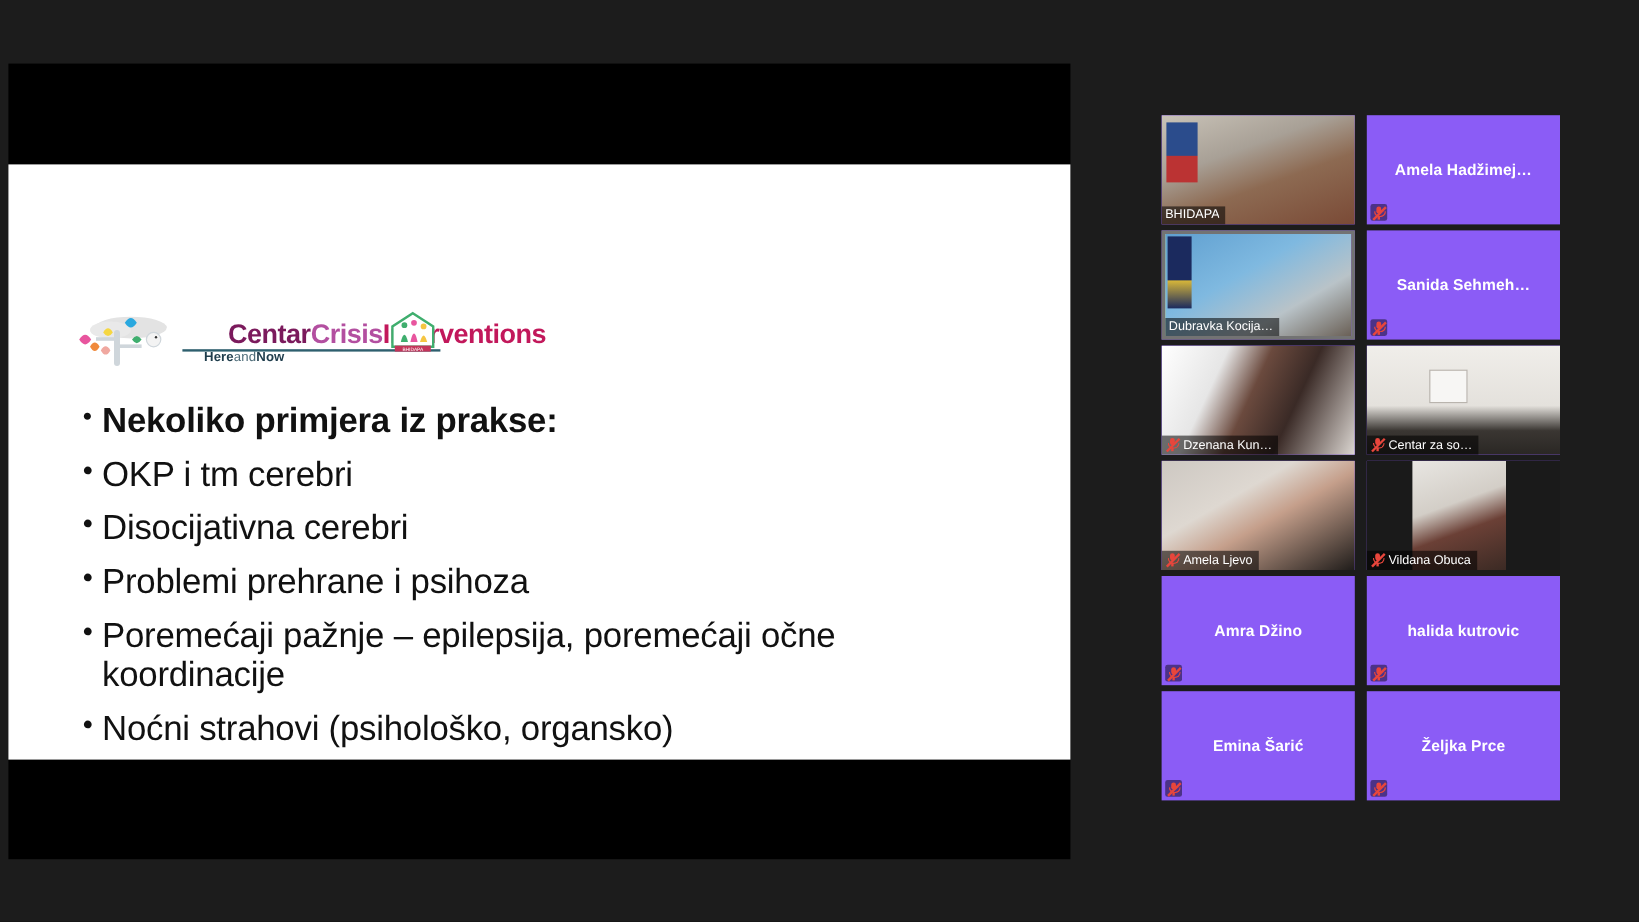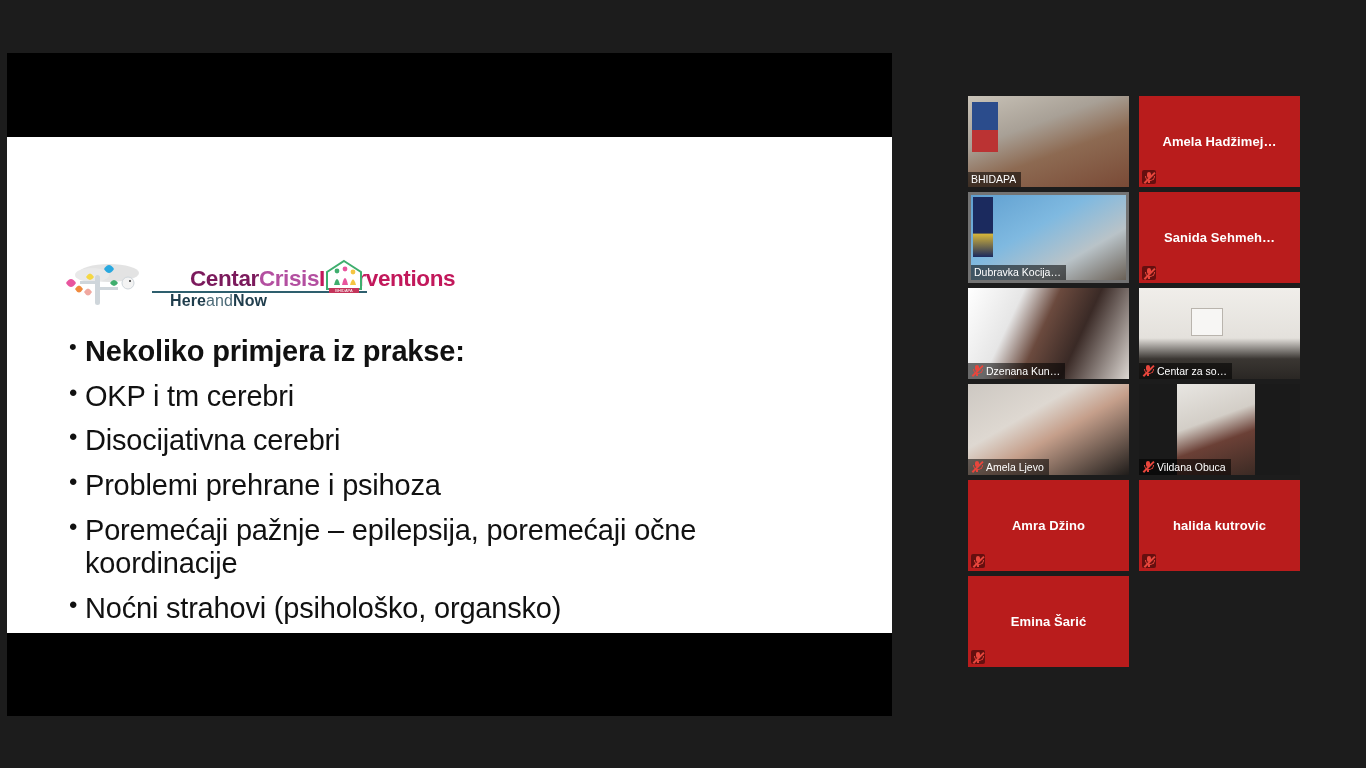--- a/index.html
+++ b/index.html
@@ -70,21 +70,21 @@
     left: 100px;
     top: 30px;
     width: 215px;
     height: 2px;
     background: #2e5f6e;
   }
   .vci-sub {
     position: absolute;
     left: 118px;
     top: 31px;
-    font-size: 16px;
+    font-size: 11px;
     font-weight: bold;
     color: #1f3d4c;
     letter-spacing: 0.1px;
     white-space: nowrap;
   }
   .vci-sub .light { color: #4d6b78; font-weight: normal; }
 
   #bhidapa-logo {
     position: absolute;
     left: 318px;
@@ -128,21 +128,21 @@
     position: absolute;
     left: 968px;
     top: 96px;
     width: 332px;
     height: 577px;
   }
   .tile {
     position: absolute;
     width: 161px;
     height: 91px;
-    background: #b91c1c;
+    background: #8b5cf6;
     overflow: hidden;
     box-sizing: border-box;
   }
   .tile.col0 { left: 0px; }
   .tile.col1 { left: 171px; }
   .tile.row0 { top: 0px; }
   .tile.row1 { top: 96px; }
   .tile.row2 { top: 192px; }
   .tile.row3 { top: 288px; }
   .tile.row4 { top: 384px; }
@@ -447,15 +447,26 @@
         <div class="tile-center-name">Emina Šarić</div>
         <div class="mute-corner">
           <span class="mute-icon">
             <span class="body"></span>
             <span class="arc"></span>
             <span class="stem"></span>
             <span class="slash"></span>
           </span>
         </div>
       </div>
+      <div class="tile col1 row5">
+        <div class="tile-center-name">Željka Prce</div>
+        <div class="mute-corner">
+          <span class="mute-icon">
+            <span class="body"></span>
+            <span class="arc"></span>
+            <span class="stem"></span>
+            <span class="slash"></span>
+          </span>
+        </div>
+      </div>
     </div>
 
 </div>
 
 </body></html>

